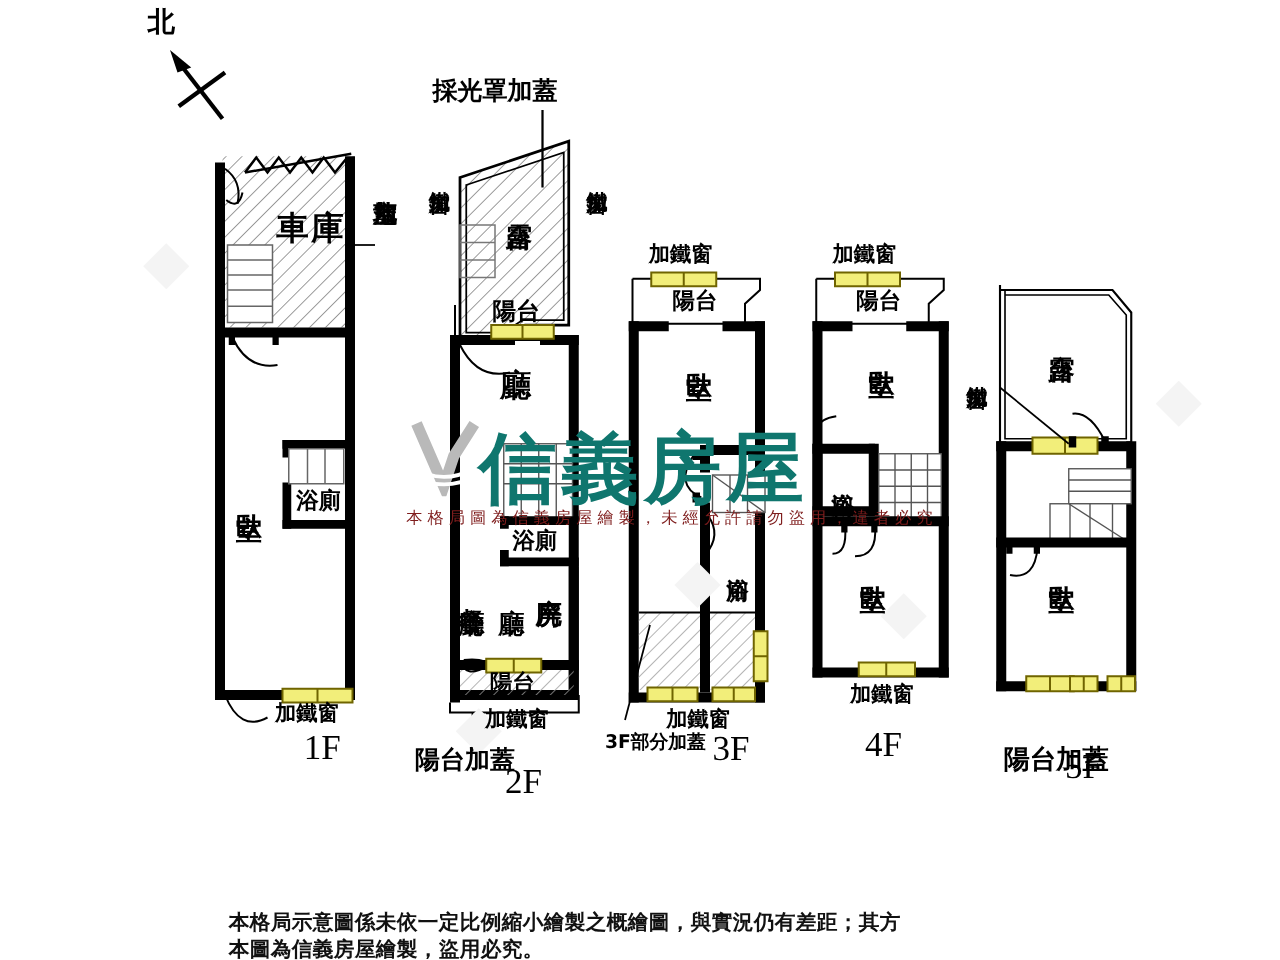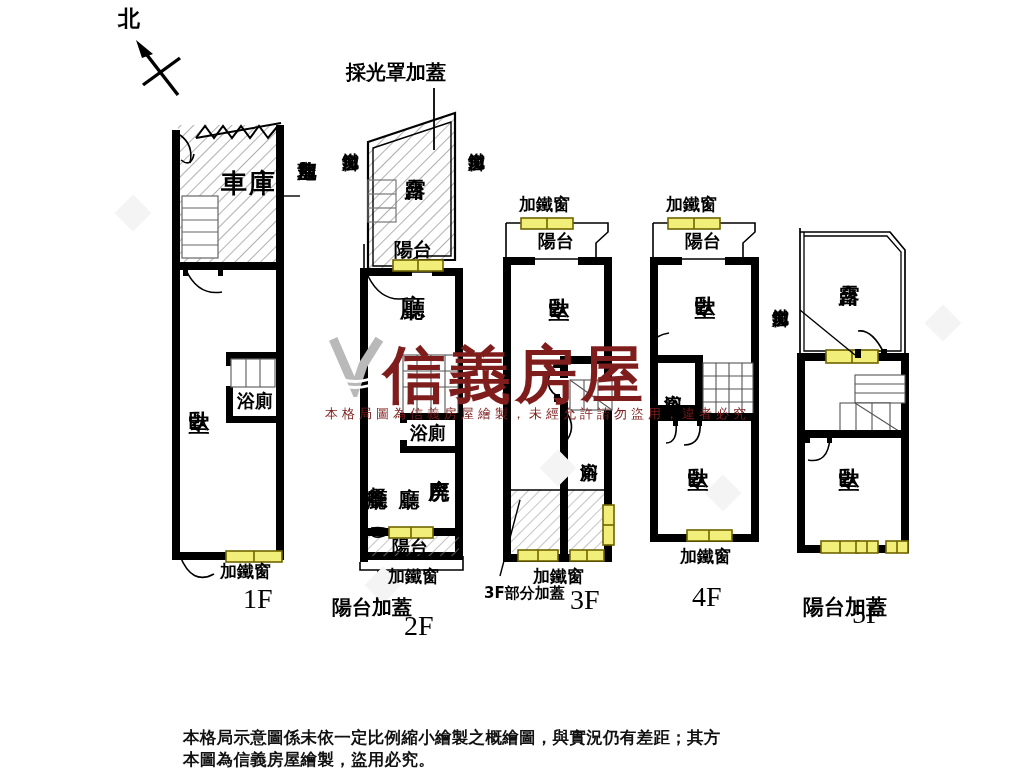--- a/index.html
+++ b/index.html
@@ -46,21 +46,21 @@
   }
   #footer div{white-space:pre;}
 
   
   #wm{
     position:absolute;left:325px;top:333px;width:420px;height:110px;
     pointer-events:none;
   }
   #wm .wm-main{
     position:absolute;left:58px;top:0px;
-    font-size:62px;font-weight:700;color:#7f1d1d;
+    font-size:62px;font-weight:700;color:#0f766e;
     letter-spacing:4px;white-space:pre;
     font-family:"DejaVu Sans","Liberation Sans",sans-serif;
   }
   #wm .wm-logo{
     position:absolute;left:0px;top:2px;width:62px;height:62px;
   }
   #wm .wm-sub{
     position:absolute;left:0px;top:72px;
     font-size:13px;color:#7f1d1d;letter-spacing:4px;white-space:pre;
     font-family:"DejaVu Sans","Liberation Sans",sans-serif;

